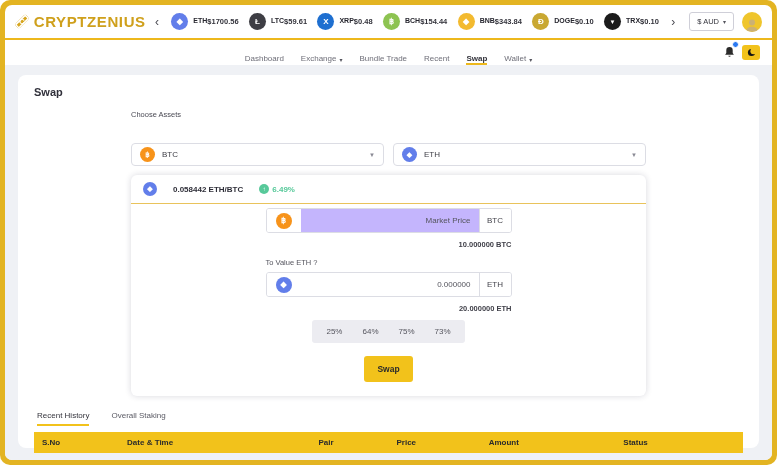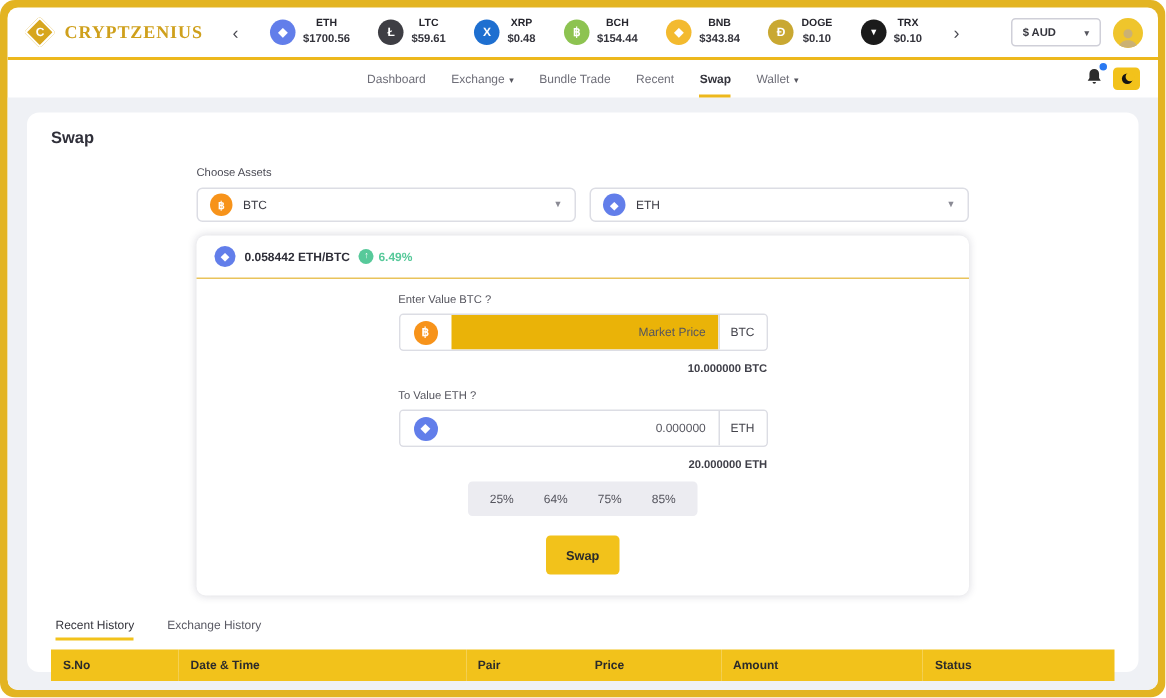--- a/index.html
+++ b/index.html
@@ -31,58 +31,58 @@
     gap: 8px;
   }
   .logo { display: flex; align-items: center; gap: 9px; width: 122px; flex: 0 0 auto; }
   .logo-diamond {
     width: 15px; height: 15px; background: #D7A61E;
     transform: rotate(45deg); border-radius: 2px;
     display: flex; align-items: center; justify-content: center;
     box-shadow: 0 0 0 1.5px #fff inset;
   }
   .logo-diamond span { transform: rotate(-45deg); color: #fff; font-size: 8px; font-weight: 700; }
-  .logo-text { color: #CFA01C; font-weight: 700; font-size: 12px; letter-spacing: .6px; font-family: Liberation Serif, serif; }
+  .logo-text { color: #CFA01C; font-weight: 700; font-size: 15px; letter-spacing: .6px; }
 
   .ticker { flex: 1; display: flex; align-items: center; justify-content: space-between; padding: 0 4px; }
   .tick-arrow { font-size: 12px; color: #4a4a52; cursor: pointer; line-height: 1; padding: 0 2px; }
   .coin { display: flex; align-items: center; gap: 5px; }
   .coin-ic {
     width: 17px; height: 17px; border-radius: 50%;
     color: #fff; font-size: 8px; font-weight: 700;
     display: flex; align-items: center; justify-content: center;
   }
-  .coin-meta { display: flex; flex-direction: column; line-height: 1.25; align-items: center; }
+  .coin-meta { display: flex; flex-direction: row; line-height: 1.25; align-items: center; }
   .coin-sym { font-size: 7px; font-weight: 700; color: #26262e; }
   .coin-price { font-size: 7.5px; color: #34343c; font-weight: 600; }
   .c-eth { background: #627EEA; }
   .c-ltc { background: #3E3E44; }
   .c-xrp { background: #1E6FD0; }
   .c-bch { background: #8DC351; }
   .c-bnb { background: #F3BA2F; }
   .c-doge { background: #C9A832; }
   .c-trx { background: #1B1B1B; font-size: 6px; }
   .c-btc { background: #F7931A; }
 
   .currency-btn {
     border: 1px solid #cfcfd8; background: #fff; border-radius: 3px;
-    font-size: 7.5px; color: #34343c; font-weight: 700;
-    padding: 4px 7px; display: flex; align-items: center; gap: 19px; cursor: pointer; margin-left: 20px;
+    font-size: 7.5px; color: #34343c; font-weight: 400;
+    padding: 4px 7px; display: flex; align-items: center; gap: 4px; cursor: pointer;
   }
   .avatar {
     width: 20px; height: 20px; border-radius: 50%;
     background: #EFC52C; overflow: hidden; flex: 0 0 auto;
     display: flex; align-items: flex-end; justify-content: center; cursor: pointer;
   }
 
   
   .navbar { height: 25px; flex: 0 0 25px; display: flex; align-items: center; position: relative; }
   .nav-links { display: flex; gap: 17px; margin: 0 auto; height: 100%; align-items: stretch; }
   .nav-item {
-    font-size: 8px; color: #6e6e78; display: flex; align-items: center; gap: 3px;
+    font-size: 8px; color: #6e6e78; display: flex; align-items: flex-end; gap: 3px;
     border-bottom: 2px solid transparent; cursor: pointer; padding-top: 2px;
   }
   .nav-item.active { color: #34343c; font-weight: 600; border-bottom-color: #EDB81C; }
   .nav-caret { font-size: 6px; color: #55555e; }
   .nav-right { position: absolute; right: 12px; top: 0; height: 100%; display: flex; align-items: center; gap: 7px; }
   .bell-wrap { position: relative; cursor: pointer; }
   .badge {
     position: absolute; top: -3px; right: -4px;
     width: 7px; height: 7px; border-radius: 50%;
     background: #2979F2; border: 1px solid #fff;
@@ -94,38 +94,38 @@
 
   
   .content { flex: 1; background: #EFF1F5; padding: 10px 13px 12px; display: flex; min-height: 0; }
   .panel {
     flex: 1; background: #fff; border-radius: 8px;
     padding: 9px 16px 10px; display: flex; flex-direction: column; min-height: 0;
   }
   .panel-title { font-size: 11px; font-weight: 700; color: #30303a; margin: 2px 0 12px; }
 
   .assets-wrap { width: 515px; margin: 0 auto; flex: 0 0 auto; }
-  .assets-label { font-size: 7.5px; color: #4a4a54; margin-bottom: 6px; }
+  .assets-label { font-size: 7.5px; color: #4a4a54; margin-bottom: 24px; }
   .assets-row { display: flex; gap: 9px; }
   .asset-select {
     flex: 1; height: 23px; border: 1px solid #DCDDE4; border-radius: 4px;
     display: flex; align-items: center; gap: 7px; padding: 0 8px; background: #fff; cursor: pointer;
   }
   .asset-select .coin-ic { width: 15px; height: 15px; font-size: 7px; }
   .asset-sym { font-size: 8px; color: #3c3c44; }
   .select-caret { margin-left: auto; font-size: 6px; color: #8a8a94; }
 
   .swap-card {
     width: 515px; margin: 9px auto 0;
     background: #fff; border-radius: 6px;
     box-shadow: 0 0 6px rgba(40,40,70,.18);
     padding-bottom: 12px; flex: 0 0 auto;
   }
   .rate-row {
-    display: flex; align-items: center; gap: 6px;
+    display: flex; align-items: center; gap: 16px;
     padding: 7px 12px; border-bottom: 1px solid #E9C35B;
   }
   .rate-row .coin-ic { width: 14px; height: 14px; font-size: 7px; }
   .rate-text { font-size: 8px; font-weight: 700; color: #2e2e38; }
   .rate-change { display: flex; align-items: center; gap: 3px; color: #57C99A; font-size: 8px; font-weight: 600; }
   .up-ic {
     width: 10px; height: 10px; border-radius: 50%; background: #57C99A;
     color: #fff; font-size: 6px; display: flex; align-items: center; justify-content: center;
   }
 
@@ -135,21 +135,21 @@
     display: flex; height: 25px; border: 1px solid #DCDDE4; border-radius: 3px;
     overflow: hidden; background: #fff;
   }
   .icoin { width: 34px; display: flex; align-items: center; justify-content: center; background: #fff; }
   .icoin .coin-ic { width: 16px; height: 16px; font-size: 8px; }
   .ifield {
     flex: 1; min-width: 0; border: none; outline: none;
     text-align: right; font-size: 8px; color: #55555e; padding: 0 8px;
     font-family: "Liberation Sans", sans-serif; background: #fff;
   }
-  .ifield.gray { background: #eab308; }
+  .ifield.gray { background: #c4b5fd; }
   .ifield::placeholder { color: #55555e; opacity: 1; }
   .iunit {
     width: 32px; display: flex; align-items: center; justify-content: center;
     font-size: 8px; color: #44444c; border-left: 1px solid #DCDDE4; background: #fff;
   }
   .balance { text-align: right; font-size: 7.5px; color: #3f3f48; font-weight: 600; margin: 7px 0 0; }
 
   .choose-label { text-align: center; font-size: 7.5px; color: #55555e; margin-top: 13px; }
   .pct-wrap { display: flex; justify-content: center; margin-top: 7px; }
   .pct-group { background: #ECECF1; border-radius: 3px; display: flex; padding: 4px 4px; }
@@ -322,21 +322,20 @@
         <div class="rate-row">
           <span class="coin-ic c-eth">◆</span>
           <span class="rate-text">0.058442 ETH/BTC</span>
           <span class="rate-change">
             <span class="up-ic">↑</span>
             <span>6.49%</span>
           </span>
         </div>
 
         <div class="form">
-          <div class="f-label">Enter Value BTC ?</div>
           <div class="igroup">
             <span class="icoin">
               <span class="coin-ic c-btc">฿</span>
             </span>
             <input class="ifield gray" type="text" placeholder="Market Price" style="">
             <span class="iunit">BTC</span>
           </div>
           <div class="balance">10.000000 BTC</div>
 
           <div class="f-label">To Value ETH ?</div>
@@ -347,31 +346,31 @@
             <input class="ifield" type="text" value="0.000000" style="">
             <span class="iunit">ETH</span>
           </div>
           <div class="balance">20.000000 ETH</div>
 
           <div class="pct-wrap">
             <div class="pct-group">
               <button class="pct-btn">25%</button>
               <button class="pct-btn">64%</button>
               <button class="pct-btn">75%</button>
-              <button class="pct-btn">85%</button>
+              <button class="pct-btn">73%</button>
             </div>
           </div>
 
           <button class="swap-btn">Swap</button>
         </div>
       </div>
 
       <div class="tabs">
         <div class="tab active">Recent History</div>
-        <div class="tab">Exchange History</div>
+        <div class="tab">Overall Staking</div>
       </div>
 
       <table class="history-table">
         <colgroup>
           <col style="width:12%">
               <col style="width:27%">
               <col style="width:11%">
           <col style="width:13%">
               <col style="width:19%">
               <col style="width:18%">

